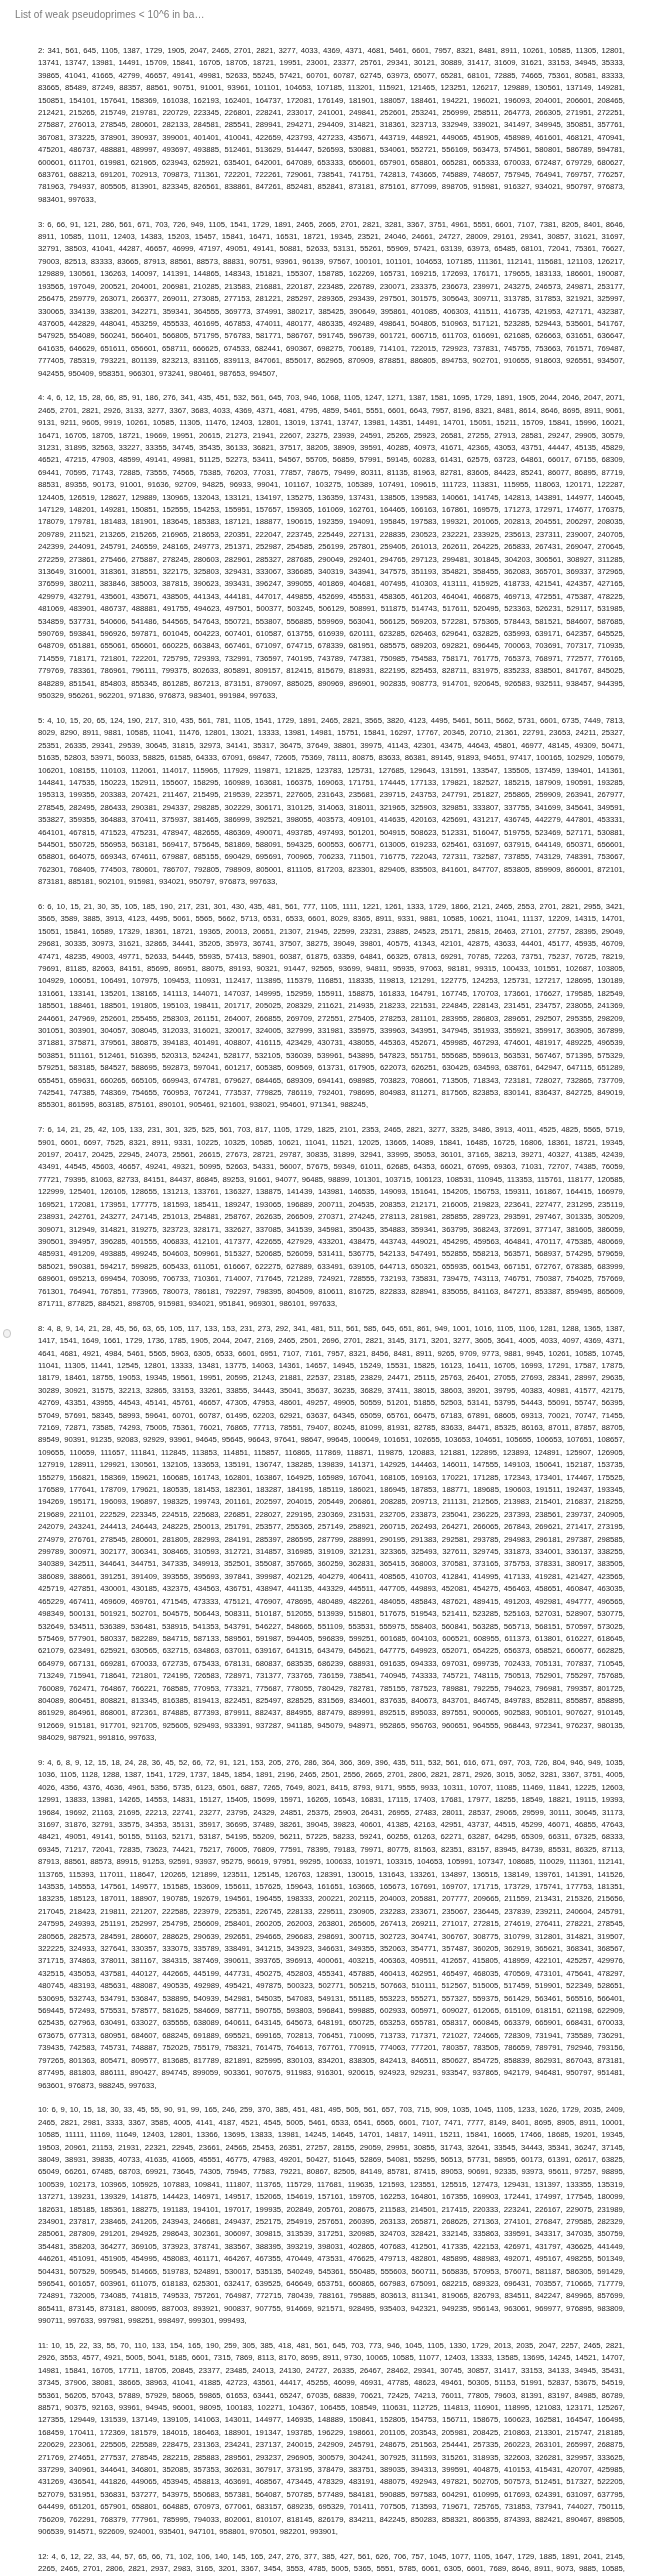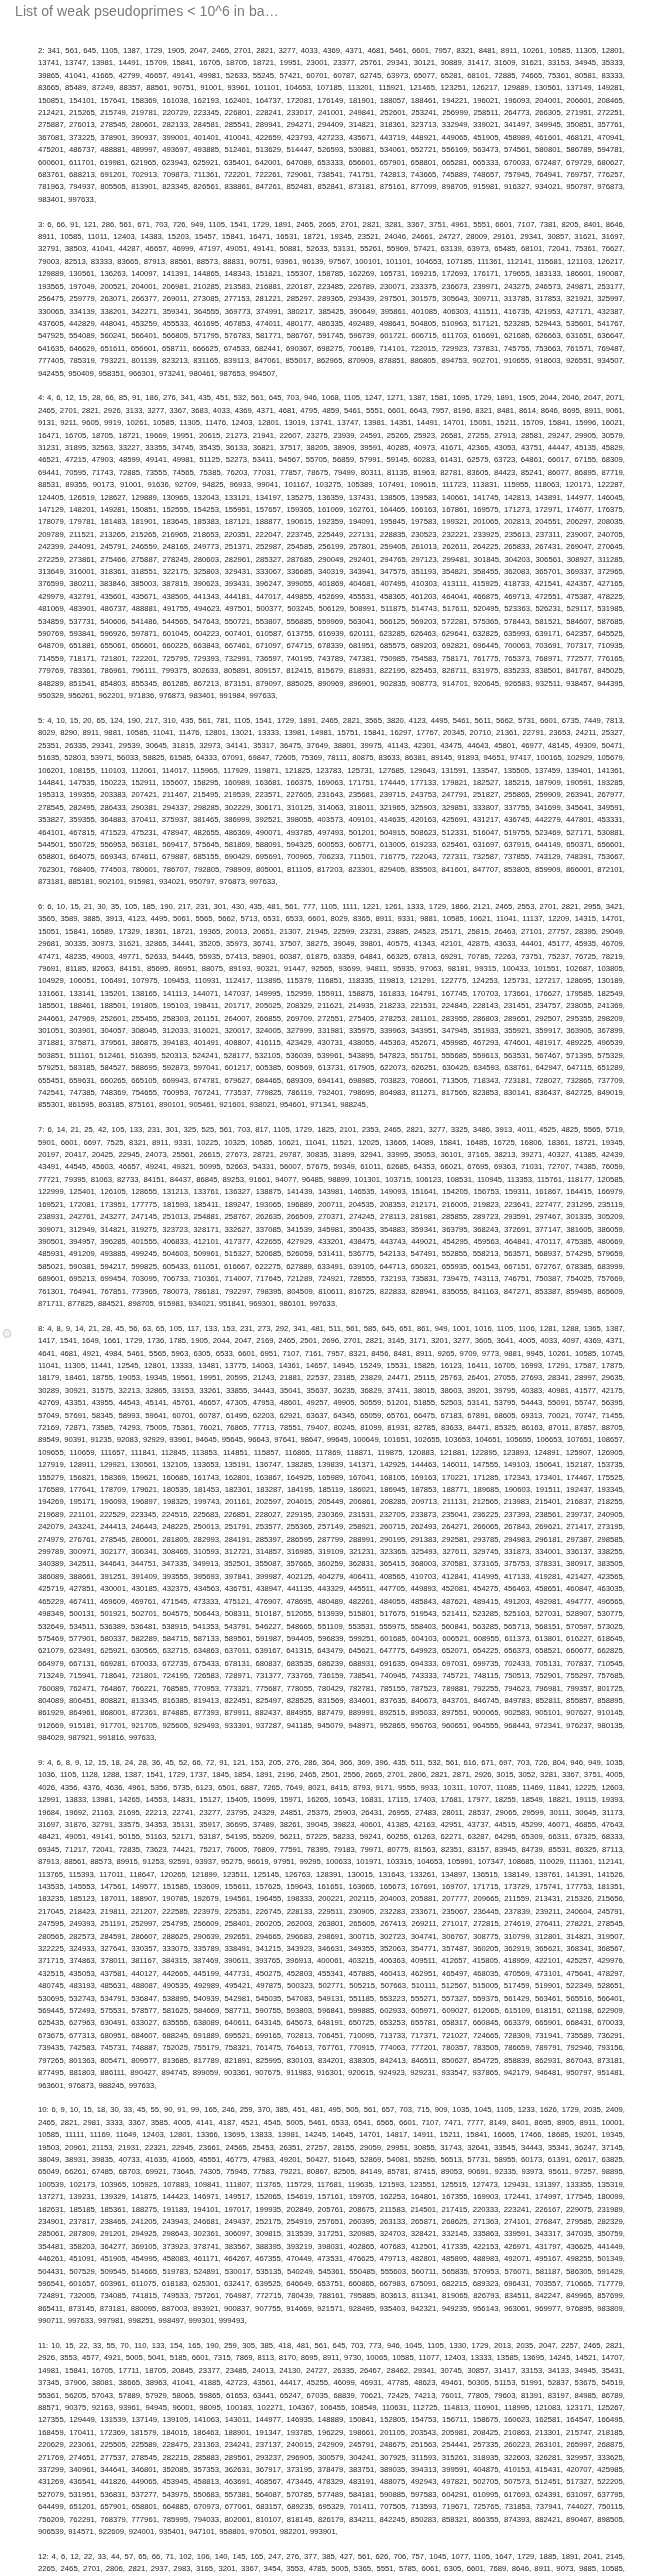--- a/index.html
+++ b/index.html
@@ -1,18 +1,18 @@
 <!DOCTYPE html>
 <html style="font-size:8.2px"><head>
 <meta charset="utf-8">
 <style>
   html,body{margin:0;padding:0;}
   body{width:662px;height:3091px;overflow:hidden;background:#ffffff;
        font-family:"Liberation Sans",sans-serif;position:relative;}
-  .title{position:absolute;left:15px;top:3px;font-size:14px;font-weight:400;
+  .title{position:absolute;left:15px;top:9px;font-size:10px;font-weight:400;
          color:#7a7a7a;letter-spacing:0.1px;white-space:nowrap;}
   .content{position:absolute;left:38px;top:45px;width:587px;font-size:7.7px;
            line-height:12.4px;color:#1c1c1c;text-align:justify;}
   .content p{margin:0 0 12.4px 0;word-spacing:0.3px;}
   .lbl{color:#1c1c1c;}
   .page-marker{position:absolute;left:2.6px;top:1329px;width:6.7px;height:6.7px;
                border:0.8px solid #c7c7c7;border-radius:50%;background:#f2f2f2;}
 </style>
 </head>
 <body>

